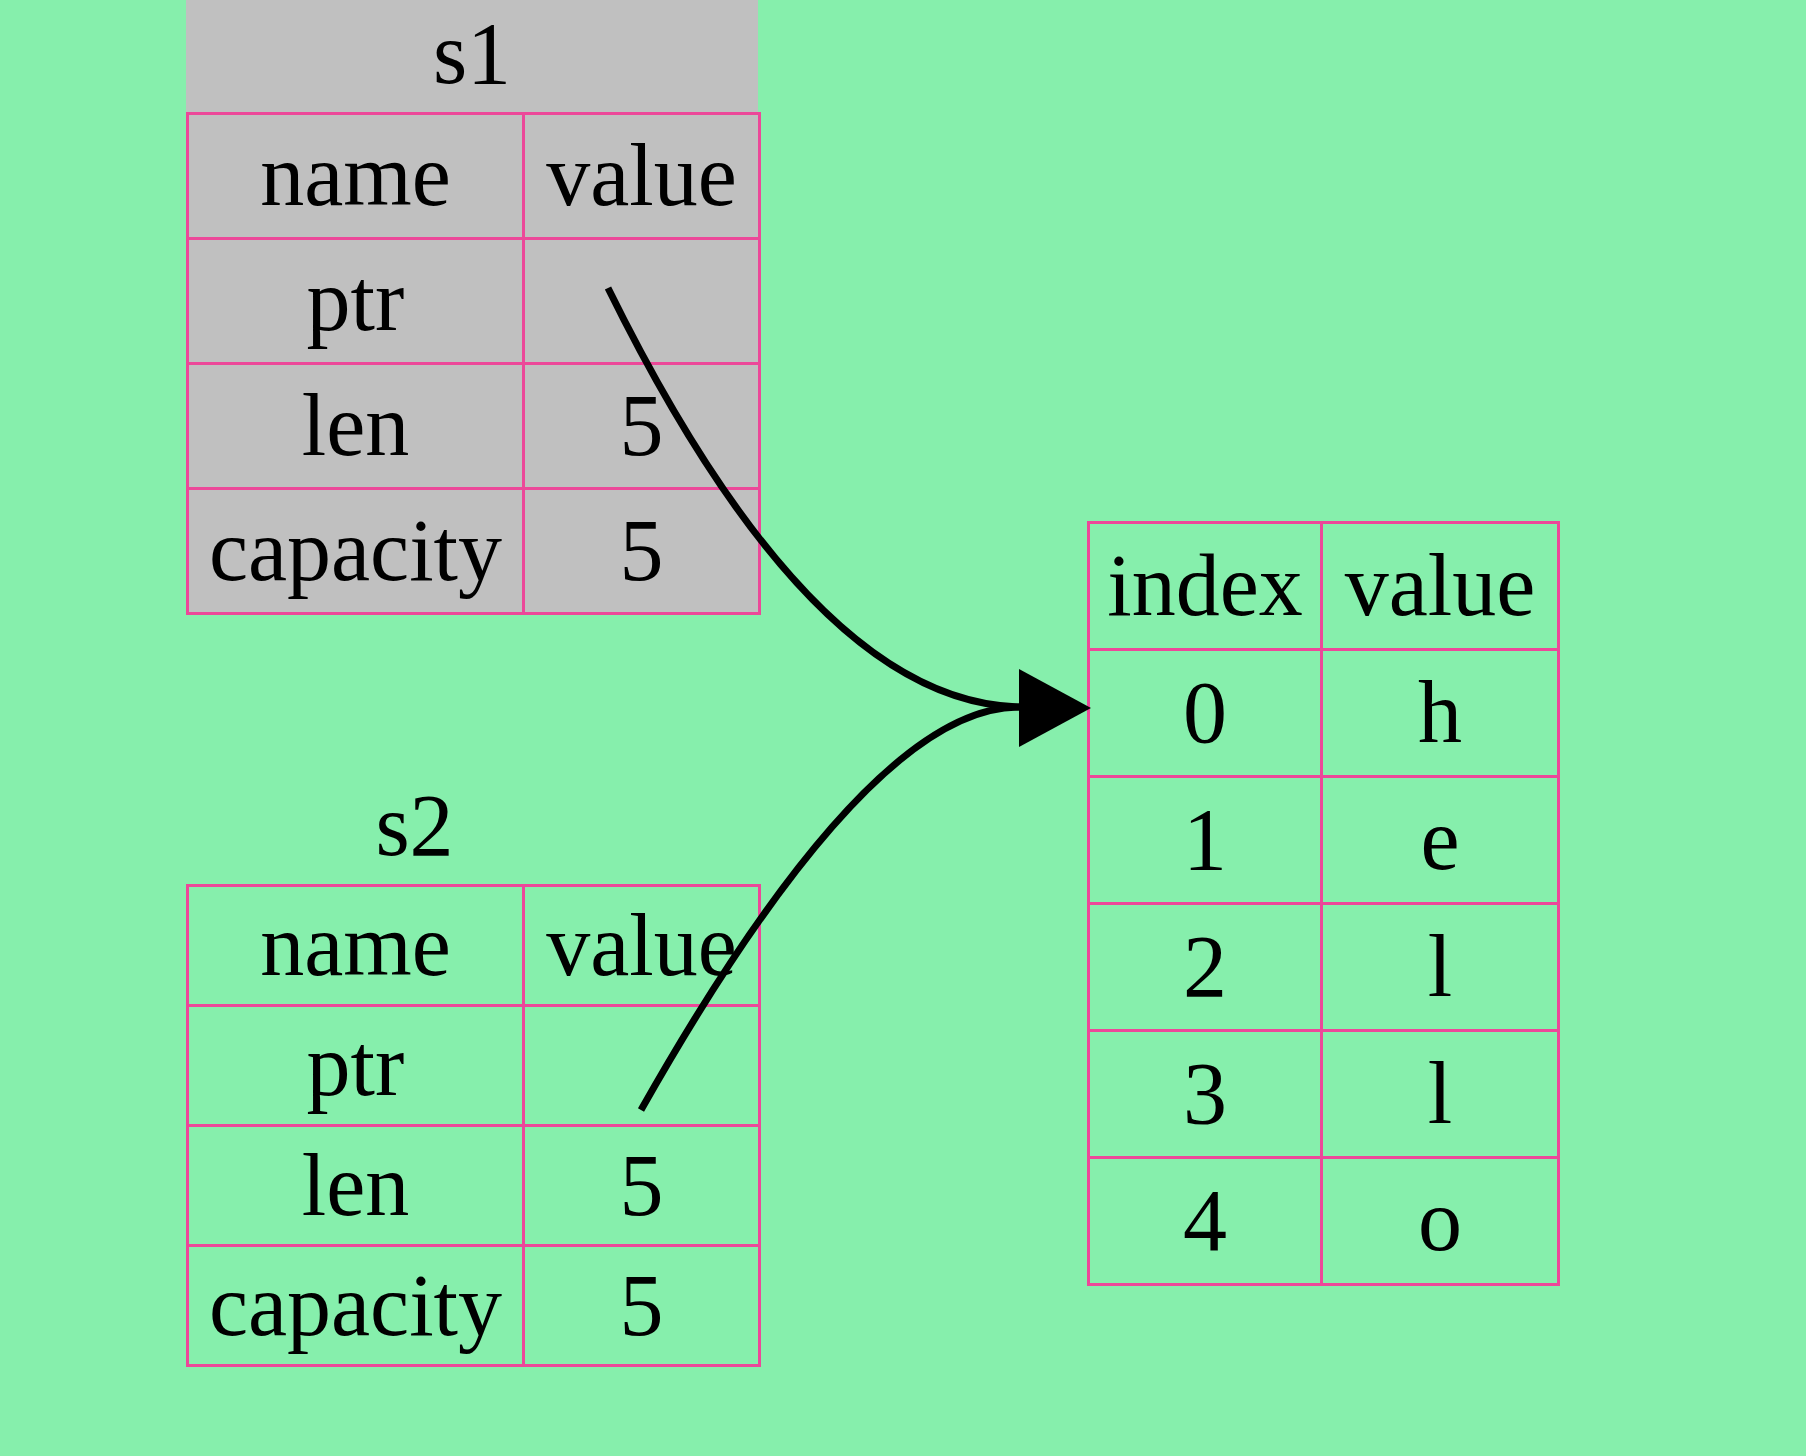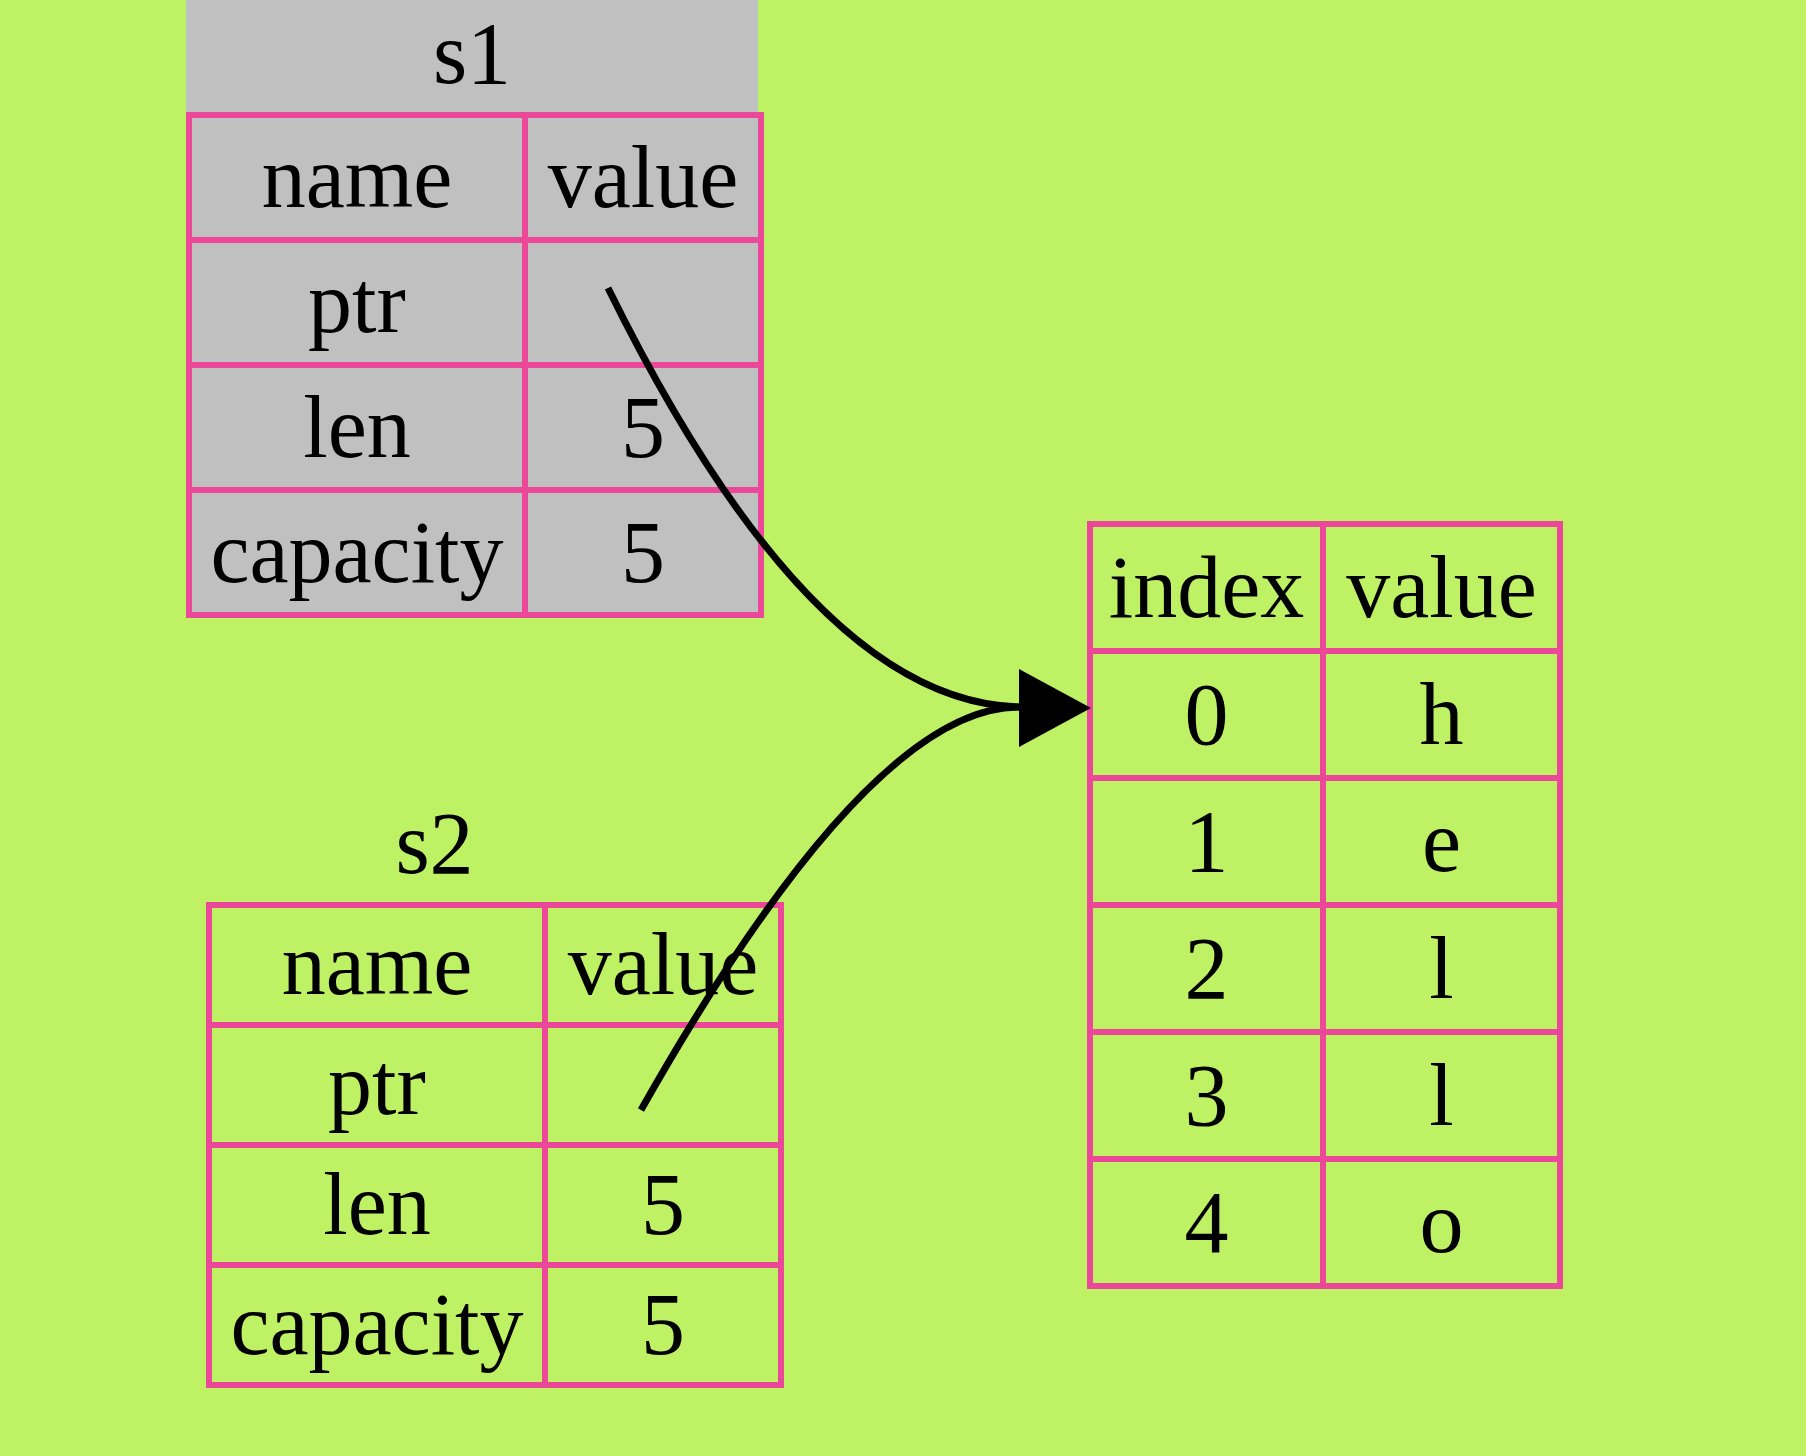--- a/index.html
+++ b/index.html
@@ -4,64 +4,63 @@
 <style>
   html, body {
     margin: 0;
     padding: 0;
     background: #ffffff;
   }
   .canvas {
     position: relative;
     width: 1806px;
     height: 1456px;
-    background: #bef264;
+    background: #86efac;
     overflow: hidden;
     font-family: "Liberation Serif", serif;
     color: #000000;
   }
   .block {
     position: absolute;
   }
   .struct-title {
     height: 112px;
     line-height: 108px;
     text-align: center;
     font-size: 88px;
   }
   table.mem {
     border-collapse: collapse;
     table-layout: fixed;
   }
   table.mem td, table.mem th {
-    border: 6px solid #ec4899;
+    border: 3px solid #ec4899;
     padding: 0;
     text-align: center;
     vertical-align: middle;
     font-weight: normal;
     font-size: 88px;
     line-height: 1;
     overflow: hidden;
   }
   
   #s1-block {
     left: 186px;
     top: 0px;
     width: 572px;
     background: #c0c0c0;
   }
   #s1-block table.mem { width: 572px; }
   #s1-block tr { height: 125px; }
   
   #s2-block {
     left: 186px;
-    top: 790px;
+    top: 772px;
     width: 457px;
     background: transparent;
-    margin-left: 20px;
   }
   #s2-block table.mem { width: 572px; }
   #s2-block tr { height: 120px; }
   .col-name  { width: 336px; }
   .col-value { width: 236px; }
   
   #heap-block {
     left: 1087px;
     top: 521px;
   }

